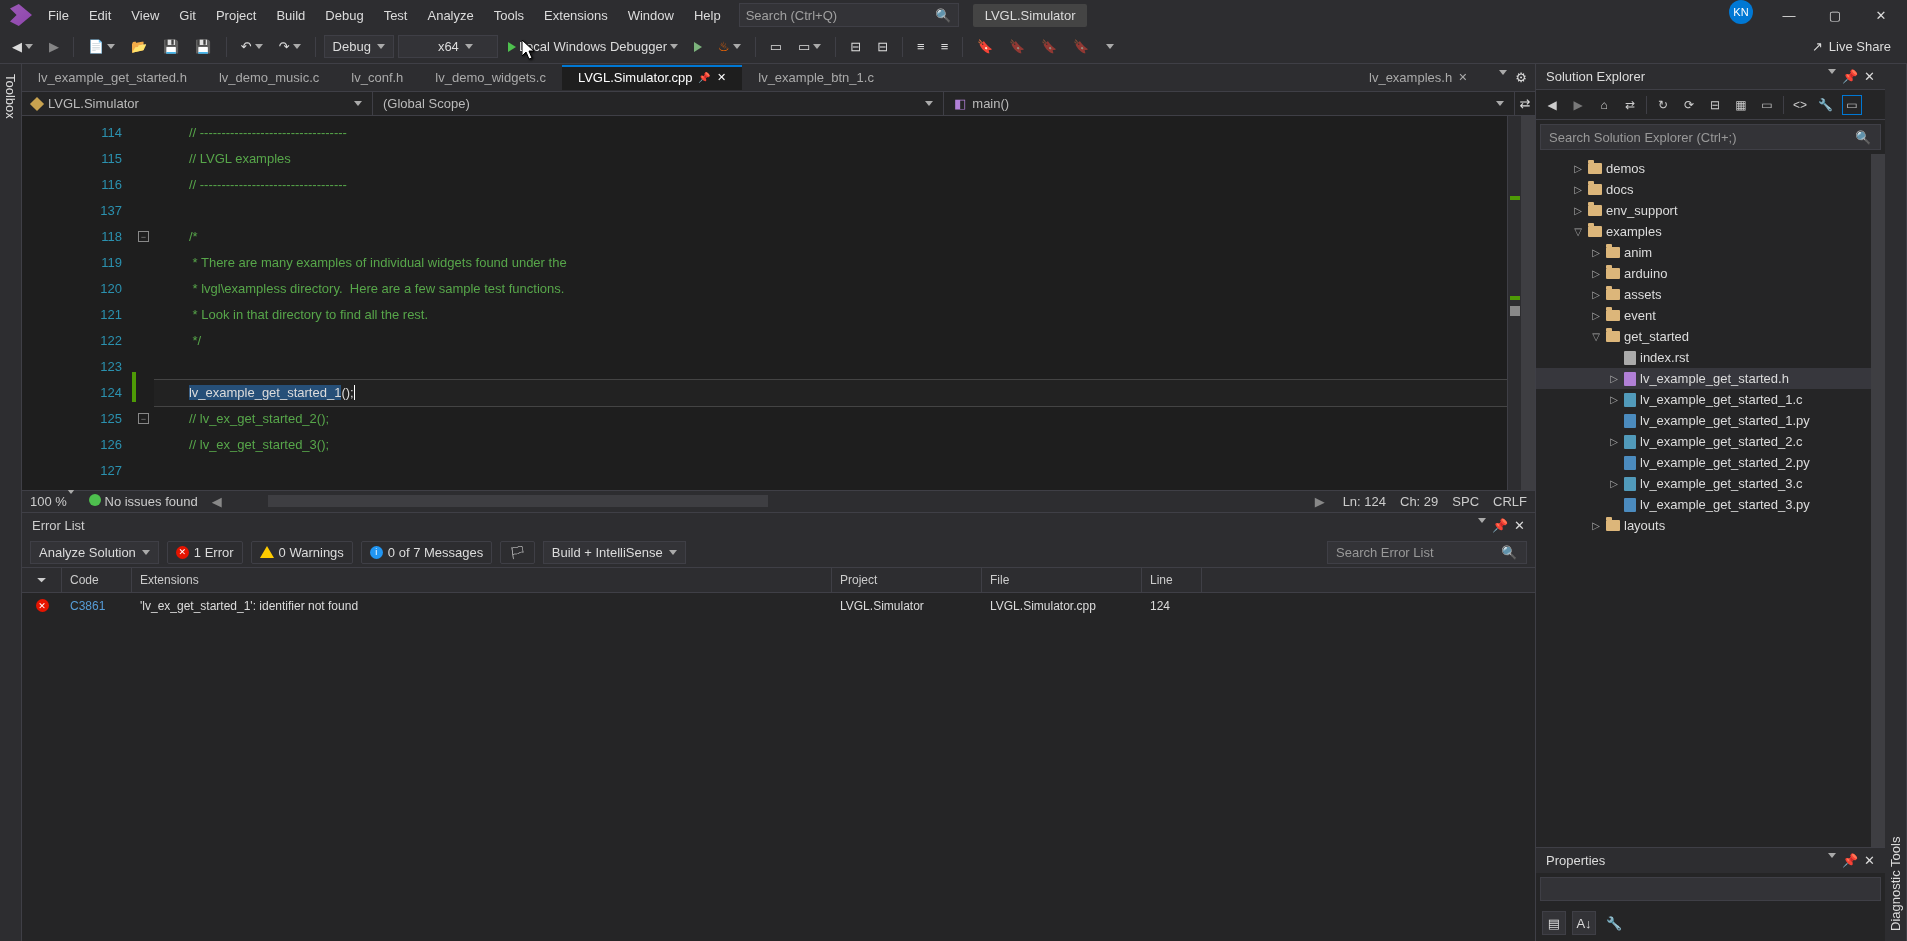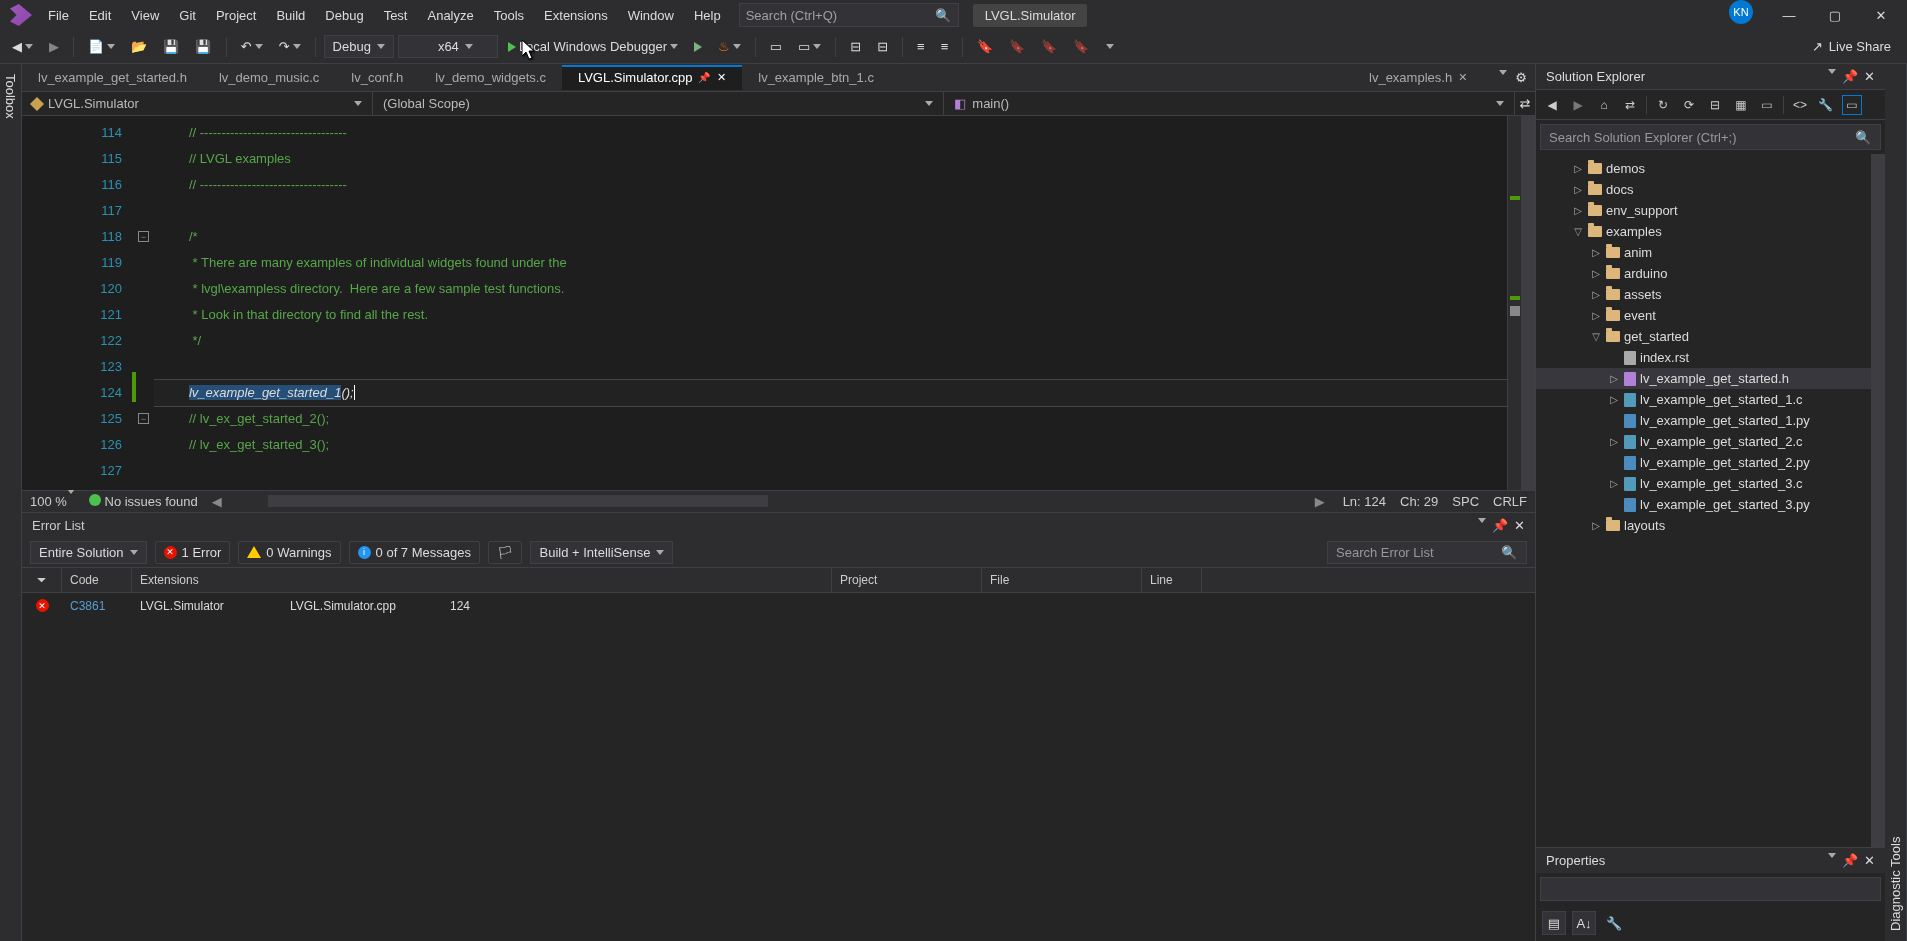--- a/index.html
+++ b/index.html
@@ -52,21 +52,21 @@
 
 
 .editor-area { flex: 1; display: flex; background: #1e1e1e; font-family: Consolas, monospace; font-size: 16px; position: relative; overflow:hidden;}
 .gutter { width: 110px; text-align: right; padding: 4px 10px 4px 0; color: #2b91af; background: #1e1e1e; line-height: 26px; user-select: none; }
 .fold-col { width: 18px; background:#1e1e1e; position:relative;}
 .fold-box { position:absolute; width:11px;height:11px;border:1px solid #888; left:2px; display:flex;align-items:center;justify-content:center;font-size:9px;color:#888;cursor:pointer;}
 .change-bar { width:4px; background:#1e1e1e; position:relative;}
 .change-mark { position:absolute;left:0;width:4px;background:#4e9a06;}
 .code-body { flex: 1; padding: 4px 0; line-height: 26px; white-space: pre; overflow:hidden;}
 .code-line { height: 26px; padding-left: 6px; }
-.code-line.current { outline: 1px solid #444; background:#222;font-style:italic;}
+.code-line.current { outline: 1px solid #444; background:#222;}
 .c-comment { color: #57a64a; }
 .c-punc { color: #dcdcdc; }
 .c-select { background: #264f78; color:#dcdcdc;}
 .caret { border-right: 1px solid #fff; }
 .overview { width:14px; background:#2d2d30; border-left:1px solid #3f3f46;position:relative;}
 .ovmark{position:absolute;left:2px;width:10px;height:4px;background:#4e9a06;}
 .scrollbar-v { width:14px;background:#3e3e42;}
 
 
 .editor-status { height: 22px; background: #2d2d30; border-top: 1px solid #3f3f46; display: flex; align-items: center; padding: 0 8px; gap: 14px; font-size: 12px; color:#ccc;}
@@ -264,21 +264,21 @@
           <span class="arrow-dn" style="margin-left:auto"></span>
         </div>
       <div style="width:20px;display:flex;align-items:center;justify-content:center;">⇄</div>
     </div>
 
     <div class="editor-area">
       <div class="gutter" id="gutter">
           <div>114</div>
           <div>115</div>
           <div>116</div>
-          <div>117</div>
+          <div>137</div>
           <div>118</div>
           <div>119</div>
           <div>120</div>
           <div>121</div>
           <div>122</div>
           <div>123</div>
           <div>124</div>
           <div>125</div>
           <div>126</div>
           <div>127</div>
@@ -317,21 +317,21 @@
     <div class="panel-hdr">
       <span class="title">Error List</span>
       <div class="ctrls">
         <span class="arrow-dn"></span>
         <span>📌</span>
         <span>✕</span>
       </div>
     </div>
     <div class="err-toolbar">
       <div class="combo">
-          <span>Entire Solution</span>
+          <span>Analyze Solution</span>
           <span class="arrow-dn"></span>
         </div>
       <div class="pill">
           <span class="err-icon-sm">✕</span>
           <span>1 Error</span>
         </div>
       <div class="pill">
           <span class="warn-icon-sm"></span>
           <span>0 Warnings</span>
         </div>
@@ -356,20 +356,21 @@
         <div class="col-desc">Extensions</div>
         <div class="col-proj">Project</div>
         <div class="col-file">File</div>
         <div class="col-line">Line</div>
       </div>
       <div class="err-row">
         <div class="col-icon">
             <span class="err-icon-sm">✕</span>
           </div>
         <div class="col-code">C3861</div>
+        <div class="col-desc">'lv_ex_get_started_1': identifier not found</div>
         <div class="col-proj">LVGL.Simulator</div>
         <div class="col-file">LVGL.Simulator.cpp</div>
         <div class="col-line">124</div>
       </div>
     </div>
   </div>
 
   <div class="right-col">
     <div class="se-hdr">
       <span>Solution Explorer</span>

